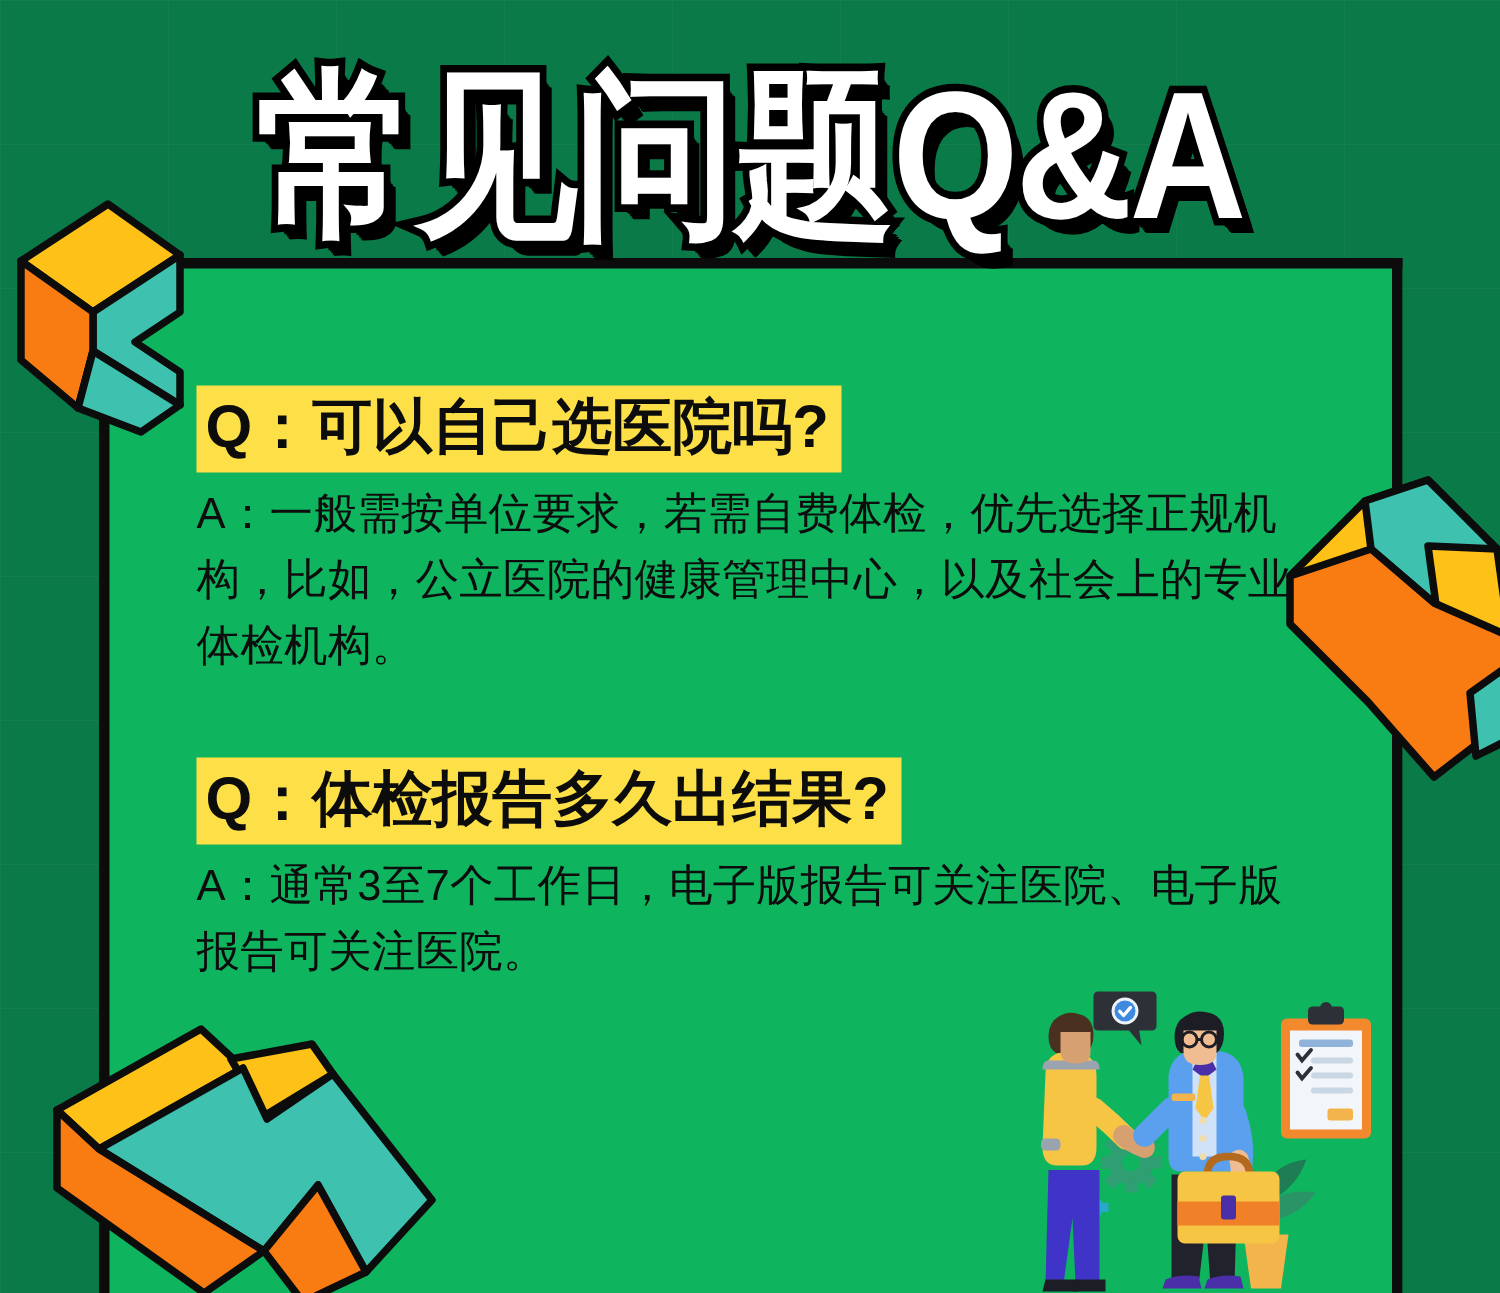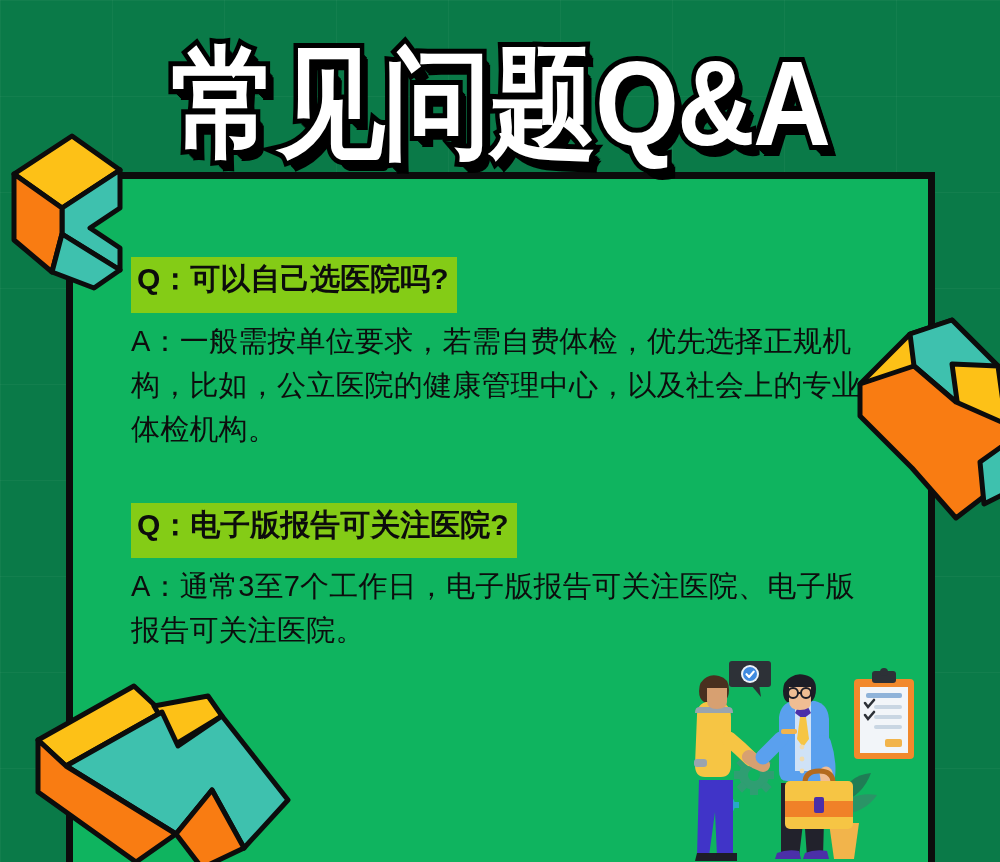--- a/index.html
+++ b/index.html
@@ -81,26 +81,26 @@
     left: 58px;
     top: 78px;
     width: 740px;
   }
 
   .qa-block { margin-bottom: 52px; }
   .qa-block:last-child { margin-bottom: 0; }
 
   .q-line {
     display: inline-block;
-    background: #84cc16;
+    background: #fde047;
     color: #0c0c0c;
-    font-size: 30px;
+    font-size: 40px;
     font-weight: 700;
     line-height: 1.25;
-    padding: 3px 8px 15px 6px;
+    padding: 3px 8px 5px 6px;
     margin-bottom: 6px;
     white-space: nowrap;
   }
 
   .a-line {
     color: #0d0d0d;
     font-size: 29px;
     font-weight: 500;
     line-height: 1.52;
     letter-spacing: 0.2px;
@@ -140,21 +140,21 @@
   <div class="panel">
 
     <div class="qa-list">
 
       <div class="qa-block">
         <div class="q-line">Q：可以自己选医院吗?</div>
         <div class="a-line">A：一般需按单位要求，若需自费体检，优先选择正规机构，比如，公立医院的健康管理中心，以及社会上的专业体检机构。</div>
       </div>
 
       <div class="qa-block">
-        <div class="q-line">Q：电子版报告可关注医院?</div>
+        <div class="q-line">Q：体检报告多久出结果?</div>
         <div class="a-line">A：通常3至7个工作日，电子版报告可关注医院、电子版报告可关注医院。</div>
       </div>
 
     </div>
 
     <div class="illus" style="left:596px; top:476px;">
       <svg width="280" height="214" viewBox="0 0 280 214" xmlns="http://www.w3.org/2000/svg">
 
         <g>
           <path d="M172 148 q22 -8 30 -30 q-24 2 -32 28 z" fill="#1f7d55"></path>

